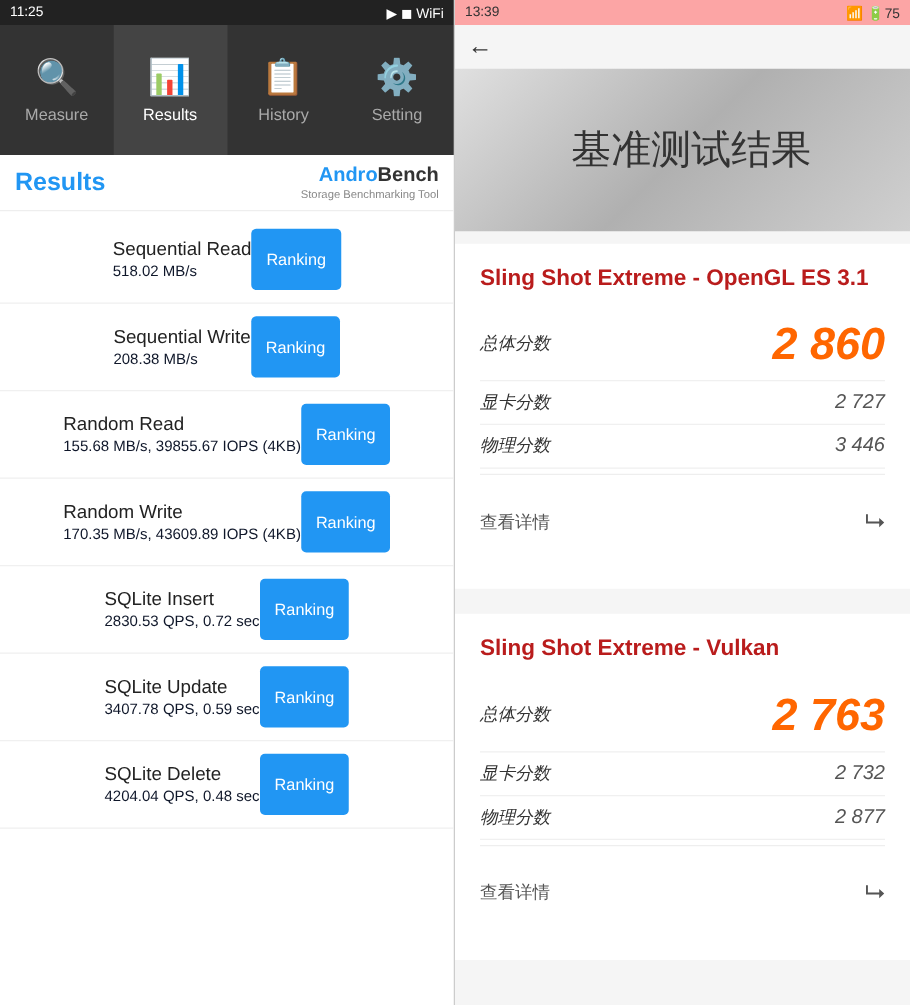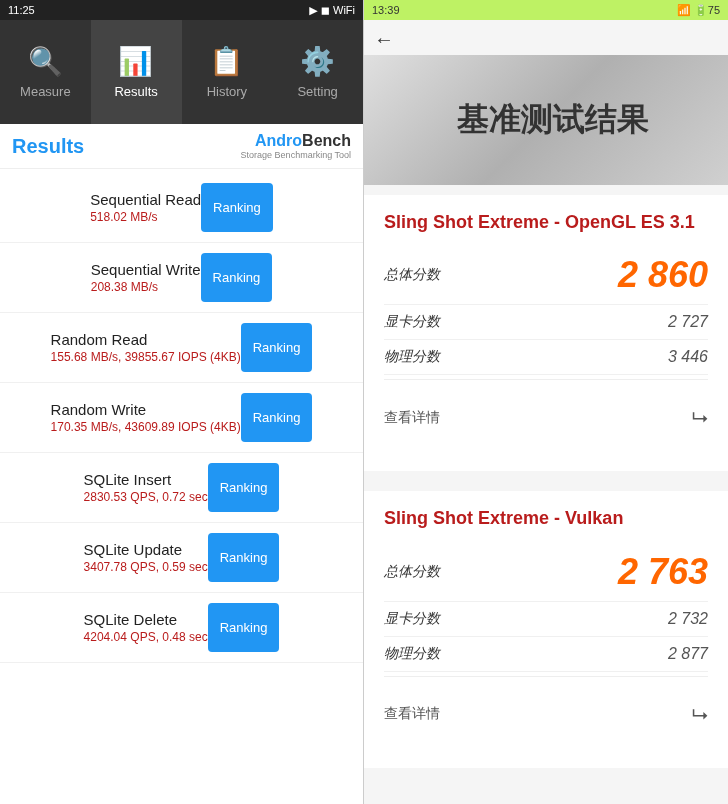--- a/index.html
+++ b/index.html
@@ -110,21 +110,21 @@
     }
 
     .bench-info .bench-name {
       font-size: 15px;
       font-weight: 500;
       color: #222;
     }
 
     .bench-info .bench-value {
       font-size: 12px;
-      color: #b91c1c;
+      color: #0f172a;
       margin-top: 2px;
     }
 
     .ranking-btn {
       background: #2196F3;
       color: #fff;
       border: none;
       border-radius: 4px;
       padding: 17px 12px;
       font-size: 13px;
@@ -136,21 +136,21 @@
     .right-panel {
       width: 364px;
       height: 804px;
       background: #f5f5f5;
       display: flex;
       flex-direction: column;
       overflow-y: auto;
     }
 
     .status-bar-right {
-      background: #bef264;
+      background: #fca5a5;
       color: #333;
       font-size: 11px;
       padding: 2px 8px;
       display: flex;
       justify-content: space-between;
       align-items: center;
       height: 20px;
     }
 
     .right-back-bar {
@@ -170,21 +170,21 @@
       background: linear-gradient(135deg, #e0e0e0, #b0b0b0, #d0d0d0);
       display: flex;
       align-items: center;
       justify-content: center;
       position: relative;
       overflow: hidden;
     }
 
     .right-hero-title {
       font-size: 32px;
-      font-weight: bold;
+      font-weight: normal;
       color: #333;
       text-align: right;
       z-index: 2;
       margin-left: 14px;
     }
 
     .score-card {
       background: #fff;
       margin: 10px 0;
       padding: 16px 20px;

